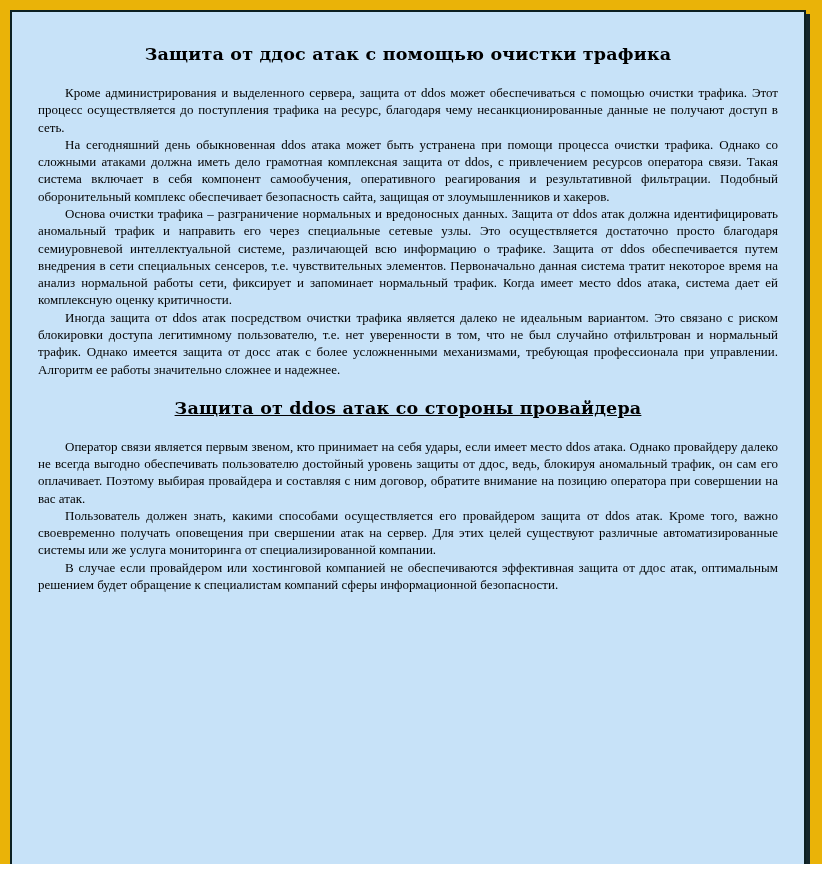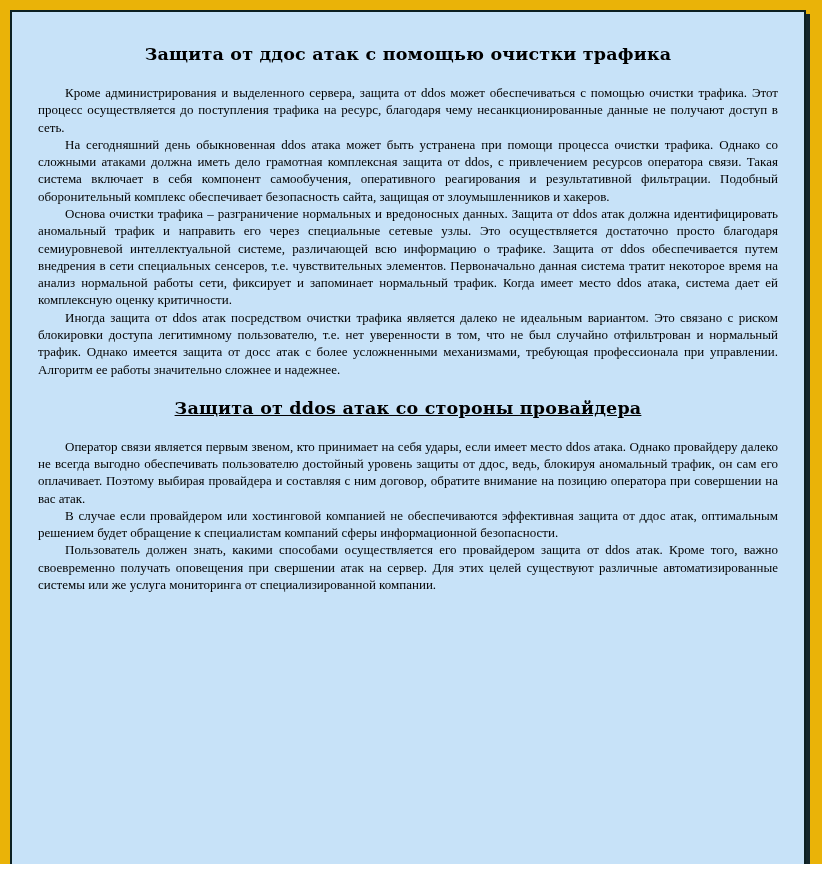--- a/index.html
+++ b/index.html
@@ -58,18 +58,18 @@
     <p class="doc-paragraph">На сегодняшний день обыкновенная ddos атака может быть устранена при помощи процесса очистки трафика. Однако со сложными атаками должна иметь дело грамотная комплексная защита от ddos, с привлечением ресурсов оператора связи. Такая система включает в себя компонент самообучения, оперативного реагирования и результативной фильтрации. Подобный оборонительный комплекс обеспечивает безопасность сайта, защищая от злоумышленников и хакеров.</p>
 
     <p class="doc-paragraph">Основа очистки трафика – разграничение нормальных и вредоносных данных. Защита от ddos атак должна идентифицировать аномальный трафик и направить его через специальные сетевые узлы. Это осуществляется достаточно просто благодаря семиуровневой интеллектуальной системе, различающей всю информацию о трафике. Защита от ddos обеспечивается путем внедрения в сети специальных сенсеров, т.е. чувствительных элементов. Первоначально данная система тратит некоторое время на анализ нормальной работы сети, фиксирует и запоминает нормальный трафик. Когда имеет место ddos атака, система дает ей комплексную оценку критичности.</p>
 
     <p class="doc-paragraph">Иногда  защита от ddos атак посредством очистки трафика является далеко не идеальным вариантом. Это связано с риском блокировки доступа легитимному пользователю, т.е. нет уверенности в том, что не был случайно отфильтрован и нормальный трафик. Однако имеется защита от досс атак с более усложненными механизмами, требующая профессионала при управлении. Алгоритм ее работы значительно сложнее и надежнее.</p>
 
     <h2 class="doc-heading second">Защита от ddos атак со стороны провайдера</h2>
 
     <p class="doc-paragraph">Оператор связи является первым звеном, кто принимает на себя удары, если имеет место ddos атака. Однако провайдеру далеко не всегда выгодно обеспечивать пользователю достойный уровень защиты от ддос, ведь, блокируя аномальный трафик, он сам его оплачивает. Поэтому выбирая провайдера и составляя с ним договор, обратите внимание на позицию оператора при совершении на вас атак.</p>
 
+    <p class="doc-paragraph">Пользователь должен знать, какими способами осуществляется его провайдером защита от ddos атак. Кроме того, важно своевременно получать оповещения при свершении атак на сервер. Для этих целей существуют различные автоматизированные системы или же услуга мониторинга от специализированной компании.</p>
+
     <p class="doc-paragraph">В случае если провайдером или хостинговой компанией не обеспечиваются эффективная защита от ддос атак, оптимальным решением  будет обращение к специалистам компаний сферы информационной безопасности.</p>
-
-    <p class="doc-paragraph">Пользователь должен знать, какими способами осуществляется его провайдером защита от ddos атак. Кроме того, важно своевременно получать оповещения при свершении атак на сервер. Для этих целей существуют различные автоматизированные системы или же услуга мониторинга от специализированной компании.</p>
 
   </div>
 </div>
 
 </body></html>

